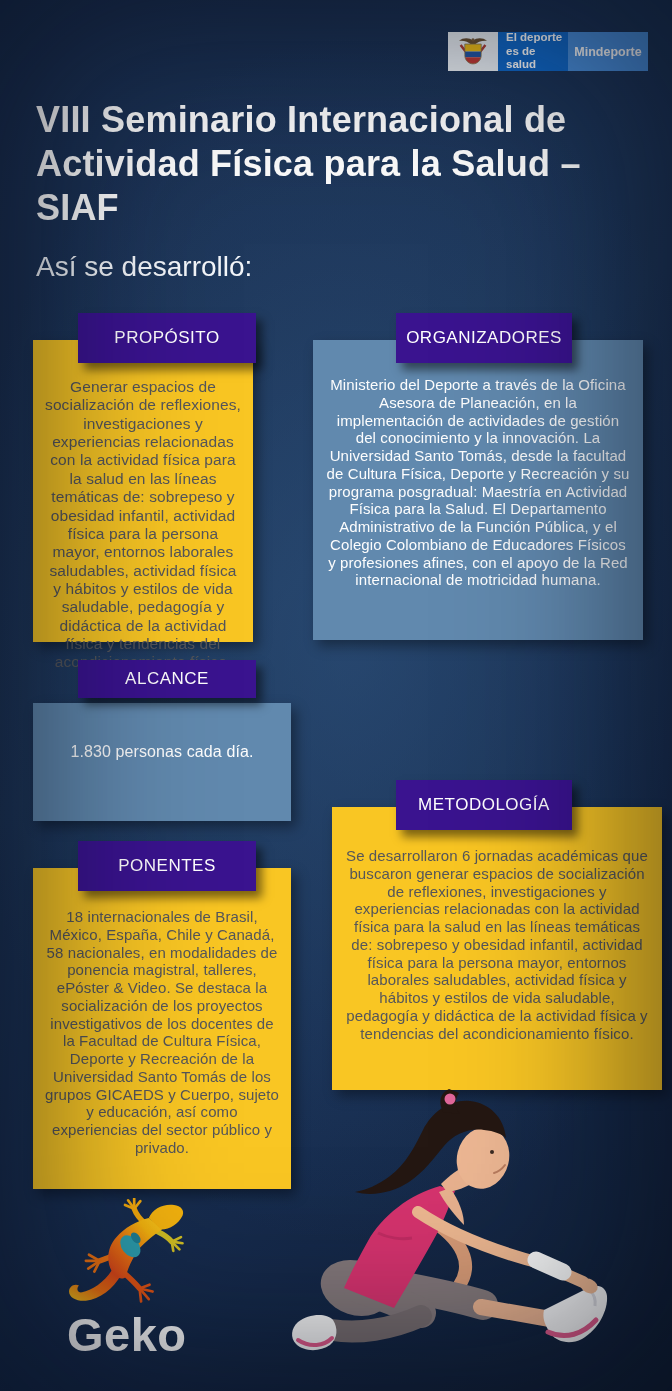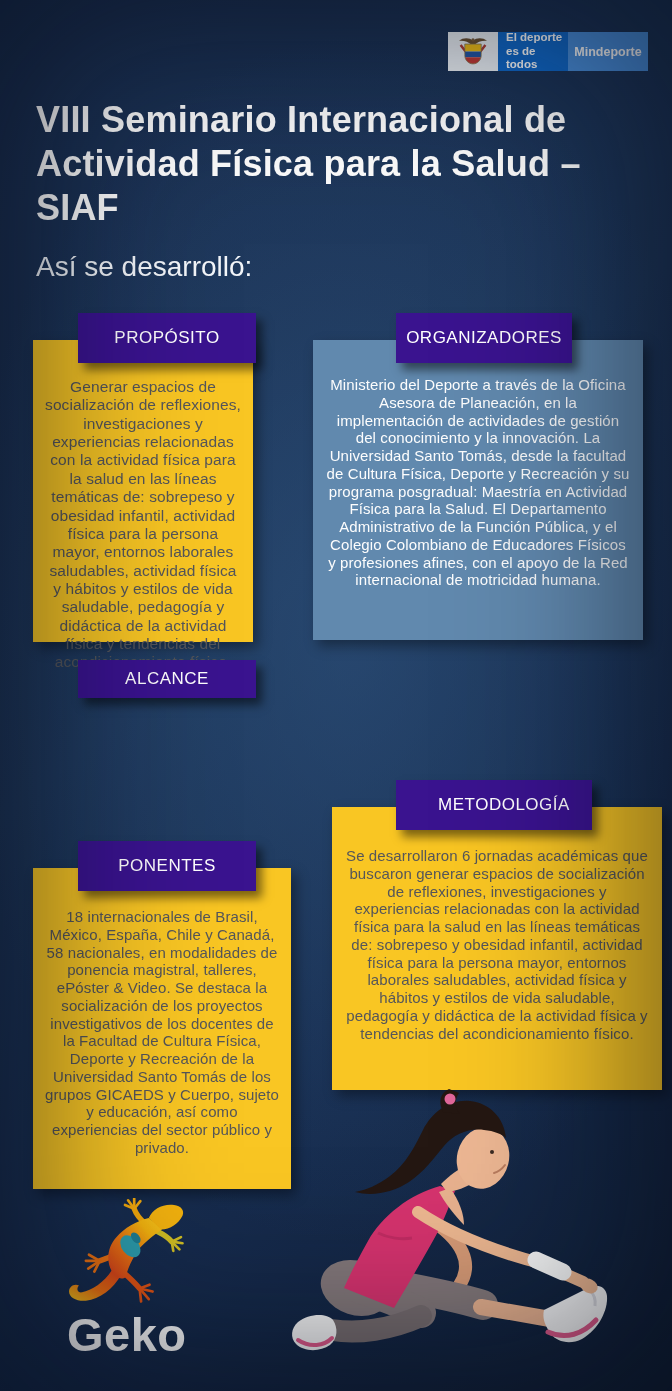--- a/index.html
+++ b/index.html
@@ -59,41 +59,44 @@
         <g clip-path="url(#shieldclip)">
           <rect x="15" y="11" width="20" height="9" fill="#f2c018"></rect>
           <rect x="15" y="20" width="20" height="7" fill="#2457a5"></rect>
           <rect x="15" y="27" width="20" height="8" fill="#c33a35"></rect>
         </g>
         <path d="M15,11 L35,11 L35,24 C35,31 30,35 25,35 C20,35 15,31 15,24 Z" fill="none" stroke="#8a7a4f" stroke-width="1"></path>
       </svg>
     </div>
     <div class="slogan">
       <span>El deporte</span>
-      <span>es de todos</span>
+      <span>es de salud</span>
     </div>
     <div class="brand">Mindeporte</div>
   </div>
 
   <h1 class="title">VIII Seminario Internacional de Actividad Física para la Salud – SIAF</h1>
   <div class="subtitle">Así se desarrolló:</div>
 
   <div class="card-header" style="left:67px;top:313px;width:178px;height:50px;">PROPÓSITO</div>
   <div class="card yellow" style="left:33px;top:340px;width:220px;height:302px;padding:38px 11px 0 11px;">
     <div class="body">Generar espacios de socialización de reflexiones, investigaciones y experiencias relacionadas con la actividad física para la salud en las líneas temáticas de: sobrepeso y obesidad infantil, actividad física para la persona mayor, entornos laborales saludables, actividad física y hábitos y estilos de vida saludable, pedagogía y didáctica de la actividad física y tendencias del acondicionamiento físico.</div>
   </div>
 
   <div class="card-header" style="left:385px;top:313px;width:176px;height:50px;">ORGANIZADORES</div>
   <div class="card blue" style="left:313px;top:340px;width:330px;height:300px;padding:36px 12px 0 12px;font-size:15px;">
     <div class="body" style="font-size:15px;">Ministerio del Deporte a través de la Oficina Asesora de Planeación, en la implementación de actividades de gestión del conocimiento y la innovación. La Universidad Santo Tomás, desde la facultad de Cultura Física, Deporte y Recreación y su programa posgradual: Maestría en Actividad Física para la Salud. El Departamento Administrativo de la Función Pública, y el Colegio Colombiano de Educadores Físicos y profesiones afines, con el apoyo de la Red internacional de motricidad humana.</div>
   </div>
 
   <div class="card-header" style="left:67px;top:660px;width:178px;height:38px;">ALCANCE</div>
-
-  <div class="card-header" style="left:385px;top:780px;width:176px;height:50px;padding-left:20px;">METODOLOGÍA</div>
+  <div class="card blue" style="left:33px;top:703px;width:258px;height:118px;padding:40px 10px 0 10px;">
+    <div class="body" style="font-size:16px;">1.830 personas cada día.</div>
+  </div>
+
+  <div class="card-header" style="left:385px;top:780px;width:176px;height:50px;">METODOLOGÍA</div>
   <div class="card yellow" style="left:313px;top:807px;width:330px;height:283px;padding:40px 12px 0 12px;margin-left:19px;">
     <div class="body" style="font-size:15px;">Se desarrollaron 6 jornadas académicas que buscaron generar espacios de socialización de reflexiones, investigaciones y experiencias relacionadas con la actividad física para la salud en las líneas temáticas de: sobrepeso y obesidad infantil, actividad física para la persona mayor, entornos laborales saludables, actividad física y hábitos y estilos de vida saludable, pedagogía y didáctica de la actividad física y tendencias del acondicionamiento físico.</div>
   </div>
 
   <div class="card-header" style="left:67px;top:841px;width:178px;height:50px;">PONENTES</div>
   <div class="card yellow" style="left:33px;top:868px;width:258px;height:321px;padding:40px 11px 0 11px;">
     <div class="body" style="font-size:15px;">18 internacionales de Brasil, México, España, Chile y Canadá, 58 nacionales, en modalidades de ponencia magistral, talleres, ePóster &amp; Video.  Se destaca la socialización de los proyectos investigativos de los docentes de la Facultad de Cultura Física, Deporte y Recreación de la Universidad Santo Tomás de los grupos GICAEDS y Cuerpo, sujeto y educación, así como experiencias del sector público y privado.</div>
   </div>
 
   <div class="geko-wrap">

